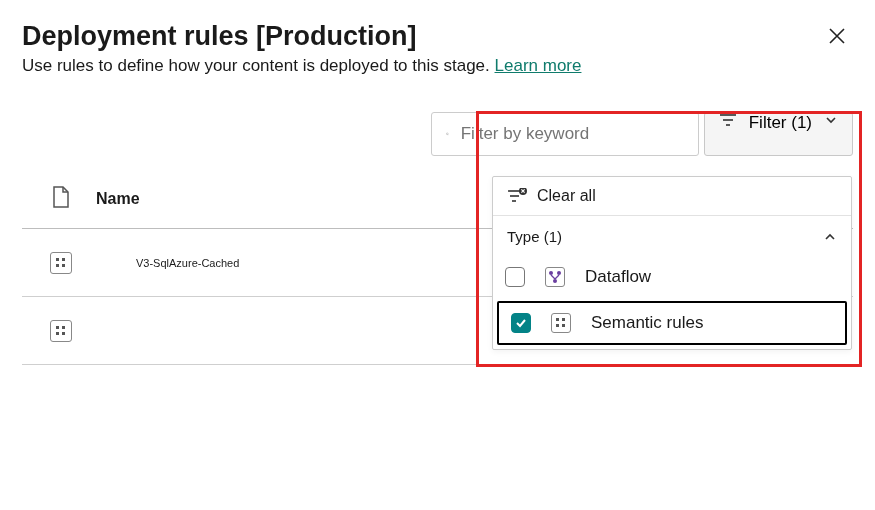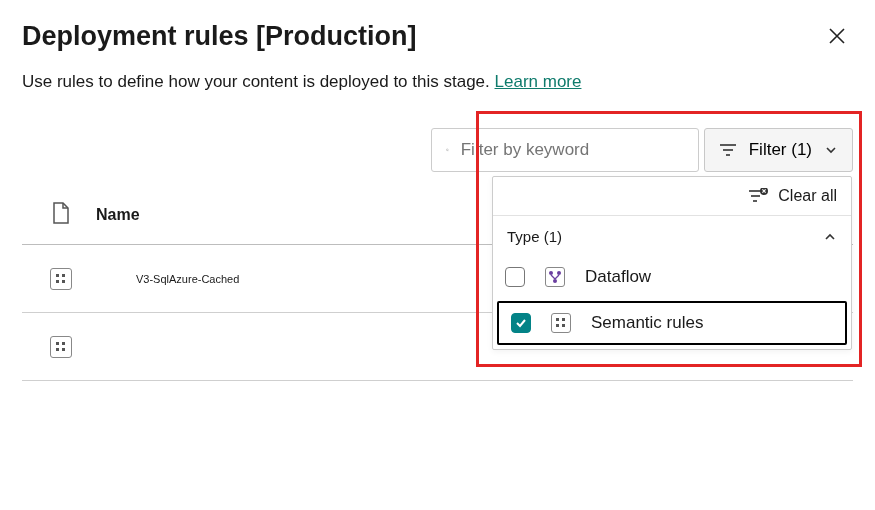--- a/index.html
+++ b/index.html
@@ -8,33 +8,33 @@
     font-family: "Segoe UI", -apple-system, Helvetica, Arial, sans-serif;
     background: #fff;
     color: #1a1a1a;
     width: 875px; height: 510px;
   }
   .root { position: relative; width: 875px; height: 510px; padding: 20px 22px; }
   .header-row { display: flex; align-items: center; }
   .title { font-size: 27px; font-weight: 600; margin: 0; flex: 1; }
   .close-btn { background:none;border:none;cursor:pointer;padding:6px; }
   .close-btn svg { display:block; }
-  .subtitle { font-size: 17px; color: #1a1a1a; margin-top: 20px; }
+  .subtitle { font-size: 17px; color: #1a1a1a; margin-top: 4px; }
   .learn-more { color: #0f7b6c; text-decoration: underline; }
   .toolbar-row { display:flex; justify-content:flex-end; gap:5px; margin-top:36px; }
   .search-box {
     display:flex; align-items:center; gap:10px;
     border:1px solid #ccc; border-radius:3px;
     padding:0 14px; height:44px; width:268px;
   }
   .search-box input {
     border:none; outline:none; font-size:17px; flex:1; background:transparent;
   }
   .filter-btn {
-    display:flex; align-items:center; gap:12px;
+    display:flex; align-items:flex-start; gap:12px;
     border:1px solid #c8c8c8; border-radius:3px;
     background:#f5f5f5; height:44px; padding:0 14px;
     cursor:pointer; font-size:17px;
   }
   .filter-btn svg { display:block; }
 
   
   .table { margin-top: 30px; }
   .thead-row {
     display:flex; align-items:center;
@@ -66,21 +66,20 @@
     background:#fff;
     border:1px solid #ccc;
     border-radius:2px;
     box-shadow: 0 2px 6px rgba(0,0,0,0.05);
   }
   .clear-row {
     display:flex; align-items:center; gap:10px;
     padding: 10px 14px;
     border-bottom:1px solid #e2e2e2;
     cursor:pointer;
-    justify-content:flex-end;
   }
   .type-header {
     display:flex; align-items:center;
     padding: 12px 14px 10px;
     font-size:15px;
   }
   .type-header .spacer { flex:1; }
   .option-row {
     display:flex; align-items:center; gap:20px;
     padding: 6px 12px; height:44px;

